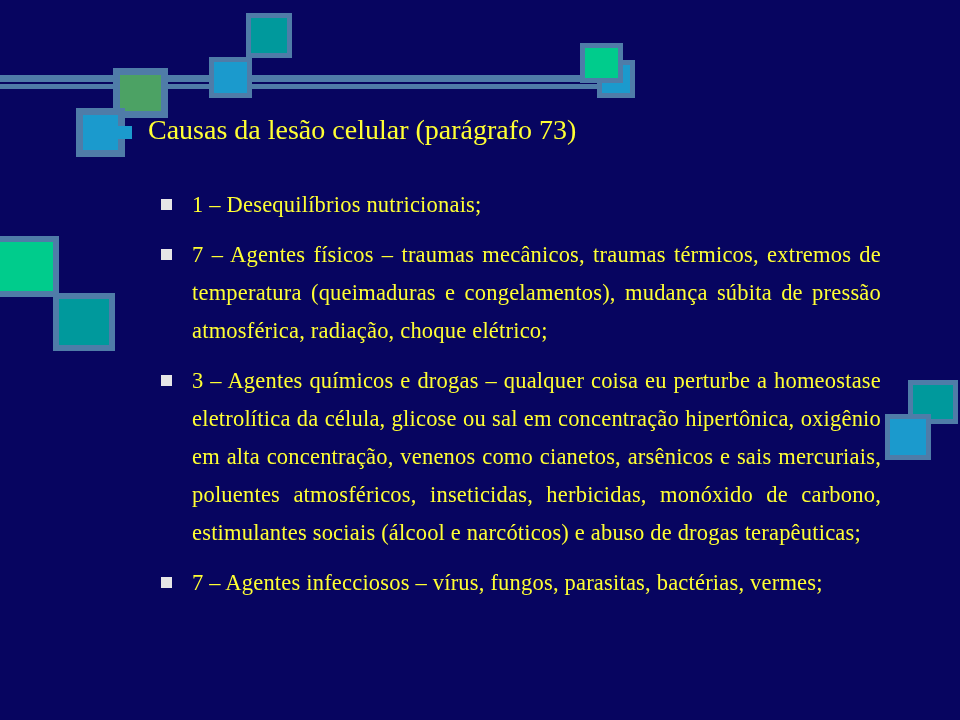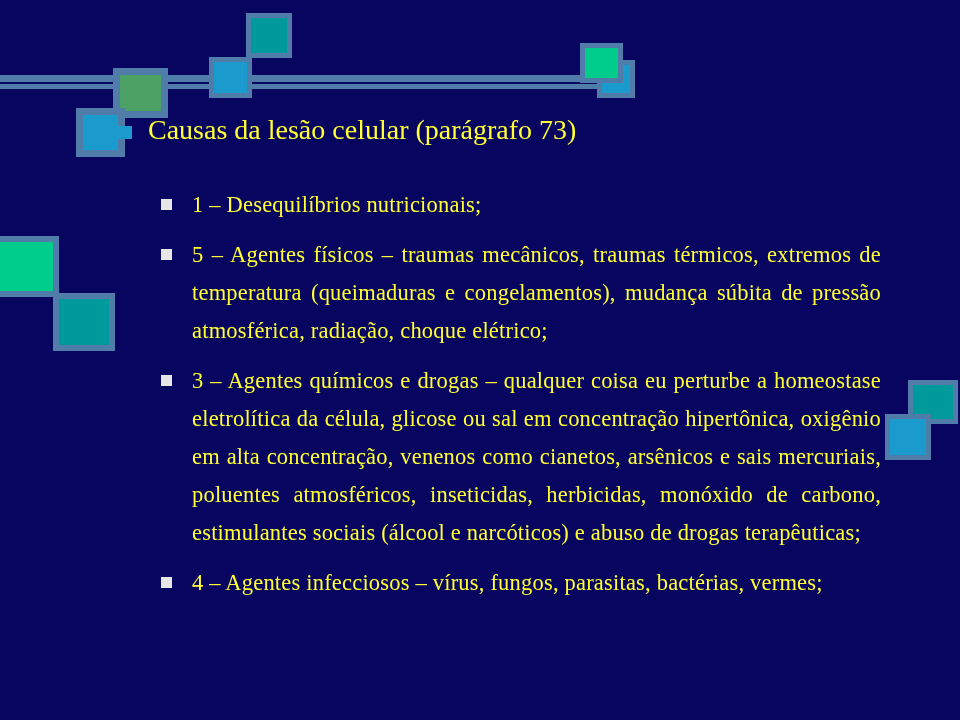--- a/index.html
+++ b/index.html
@@ -87,28 +87,28 @@
 
   <div class="body">
 
     <div class="bullet-item">
       <span class="bullet-marker"></span>
       <p class="bullet-text">1 – Desequilíbrios nutricionais;</p>
     </div>
 
     <div class="bullet-item">
       <span class="bullet-marker"></span>
-      <p class="bullet-text">5 – Agentes físicos – traumas mecânicos, traumas térmicos, extremos de temperatura (queimaduras e congelamentos), mudança súbita de pressão atmosférica, radiação, choque elétrico;</p>
+      <p class="bullet-text">7 – Agentes físicos – traumas mecânicos, traumas térmicos, extremos de temperatura (queimaduras e congelamentos), mudança súbita de pressão atmosférica, radiação, choque elétrico;</p>
     </div>
 
     <div class="bullet-item">
       <span class="bullet-marker"></span>
       <p class="bullet-text">3 – Agentes químicos e drogas – qualquer coisa eu perturbe a homeostase eletrolítica da célula, glicose ou sal em concentração hipertônica, oxigênio em alta concentração, venenos como cianetos, arsênicos e sais mercuriais, poluentes atmosféricos, inseticidas, herbicidas, monóxido de carbono, estimulantes sociais (álcool e narcóticos) e abuso de drogas terapêuticas;</p>
     </div>
 
     <div class="bullet-item">
       <span class="bullet-marker"></span>
-      <p class="bullet-text">4 – Agentes infecciosos – vírus, fungos, parasitas, bactérias, vermes;</p>
+      <p class="bullet-text">7 – Agentes infecciosos – vírus, fungos, parasitas, bactérias, vermes;</p>
     </div>
 
 
   </div>
 </div>
 
 </body></html>

